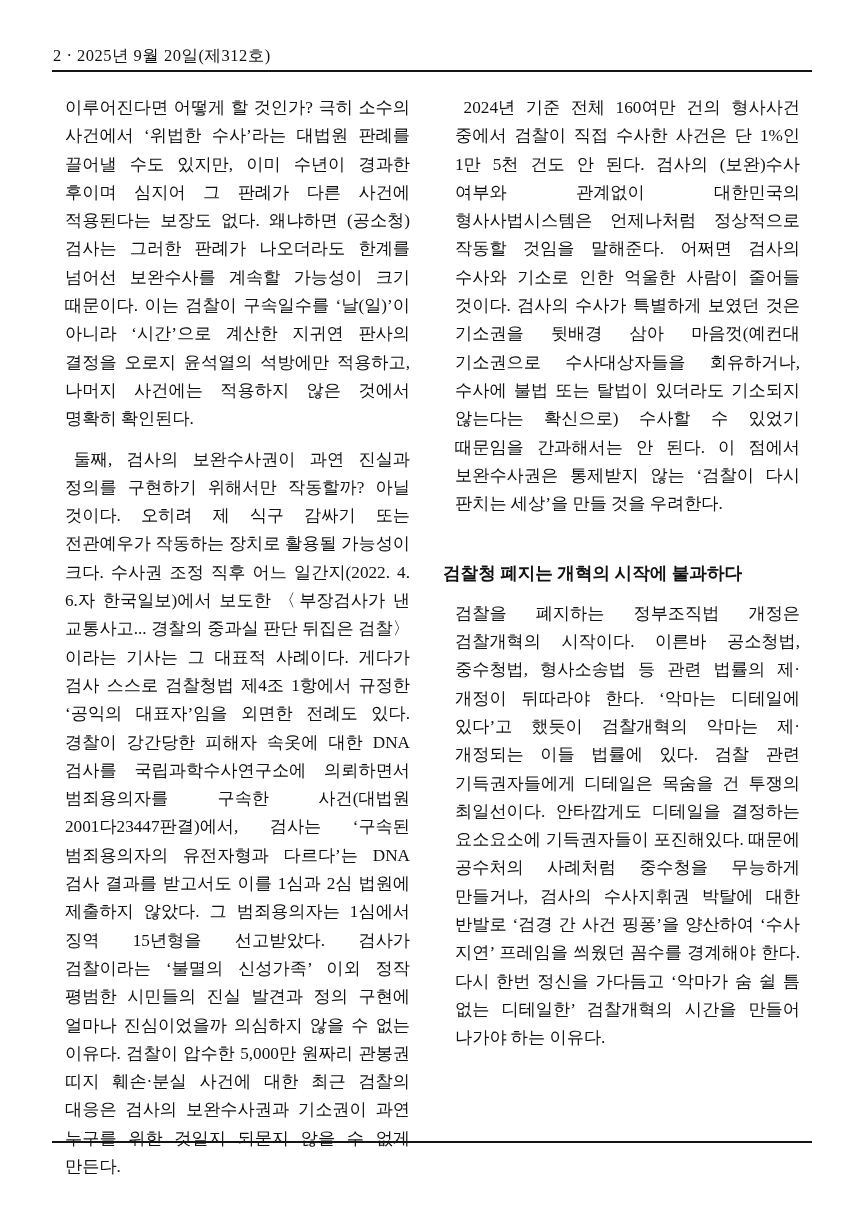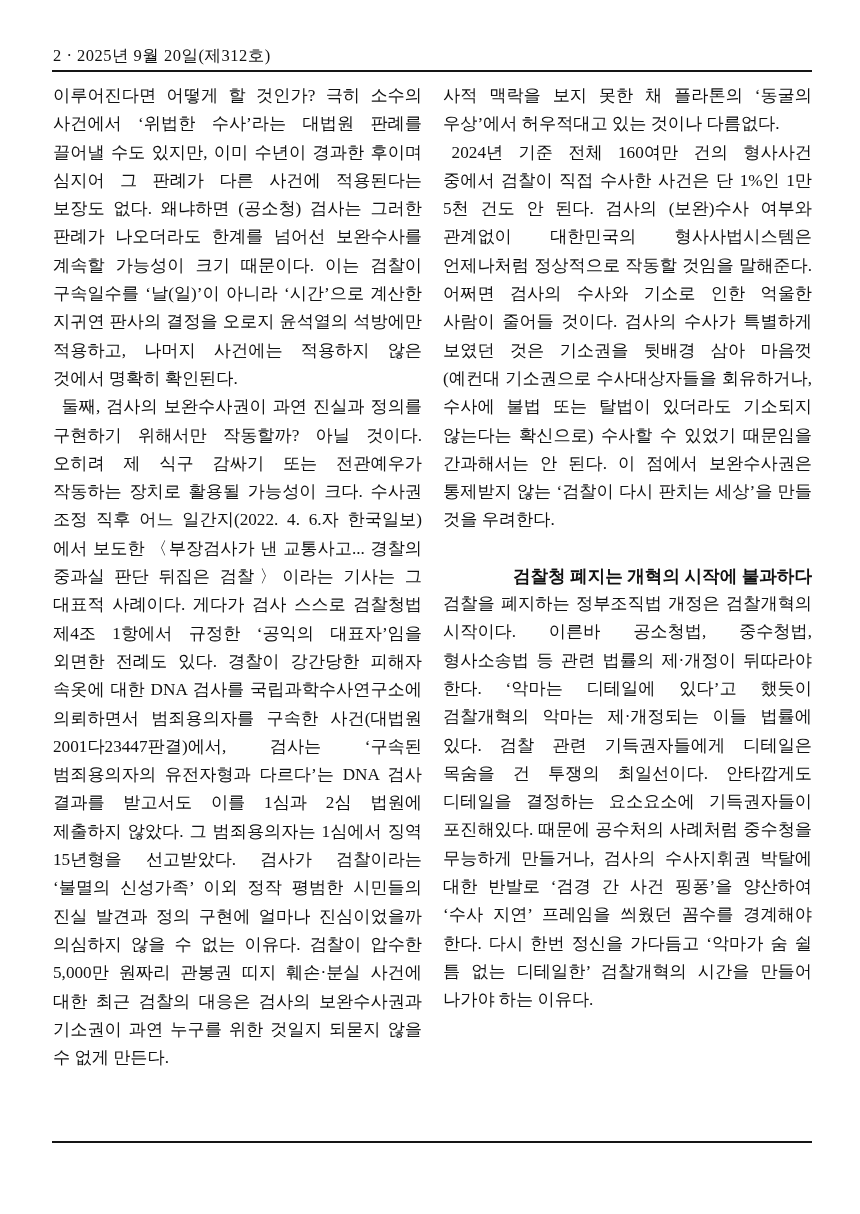--- a/index.html
+++ b/index.html
@@ -46,33 +46,33 @@
   }
   .col {
     width: 369px;
     font-size: 17.2px;
     line-height: 28.3px;
     text-align: justify;
     word-break: keep-all;
     overflow-wrap: break-word;
   }
   .col p {
-    margin: 0;
+    margin: 12px;
     padding: 0;
   }
   .col p.indent {
     text-indent: 0.5em;
   }
   .section-heading {
     font-size: 17.6px;
     line-height: 28.3px;
     font-weight: bold;
-    margin: 27px 0 0 0;
+    margin: 41px 0 0 0;
     padding: 0;
-    text-align: right;
+    text-align: left;
   }
 </style>
 </head>
 <body>
 
 <div class="page">
 
   <div class="masthead">
     <span>2 · 2025년 9월 20일(제312호)</span>
   </div>
@@ -80,21 +80,20 @@
   <div class="rule top-rule"></div>
 
   <div class="columns">
 
     <div class="col">
       <p>이루어진다면 어떻게 할 것인가? 극히 소수의 사건에서 ‘위법한 수사’라는 대법원 판례를 끌어낼 수도 있지만, 이미 수년이 경과한 후이며 심지어 그 판례가 다른 사건에 적용된다는 보장도 없다. 왜냐하면 (공소청) 검사는 그러한 판례가 나오더라도 한계를 넘어선 보완수사를 계속할 가능성이 크기 때문이다. 이는 검찰이 구속일수를 ‘날(일)’이 아니라 ‘시간’으로 계산한 지귀연 판사의 결정을 오로지 윤석열의 석방에만 적용하고, 나머지 사건에는 적용하지 않은 것에서 명확히 확인된다.</p>
       <p class="indent">둘째, 검사의 보완수사권이 과연 진실과 정의를 구현하기 위해서만 작동할까? 아닐 것이다. 오히려 제 식구 감싸기 또는 전관예우가 작동하는 장치로 활용될 가능성이 크다. 수사권 조정 직후 어느 일간지(2022. 4. 6.자 한국일보)에서 보도한 〈부장검사가 낸 교통사고... 경찰의 중과실 판단 뒤집은 검찰〉이라는 기사는 그 대표적 사례이다. 게다가 검사 스스로 검찰청법 제4조 1항에서 규정한 ‘공익의 대표자’임을 외면한 전례도 있다. 경찰이 강간당한 피해자 속옷에 대한 DNA 검사를 국립과학수사연구소에 의뢰하면서 범죄용의자를 구속한 사건(대법원 2001다23447판결)에서, 검사는 ‘구속된 범죄용의자의 유전자형과 다르다’는 DNA 검사 결과를 받고서도 이를 1심과 2심 법원에 제출하지 않았다. 그 범죄용의자는 1심에서 징역 15년형을 선고받았다. 검사가 검찰이라는 ‘불멸의 신성가족’ 이외 정작 평범한 시민들의 진실 발견과 정의 구현에 얼마나 진심이었을까 의심하지 않을 수 없는 이유다. 검찰이 압수한 5,000만 원짜리 관봉권 띠지 훼손·분실 사건에 대한 최근 검찰의 대응은 검사의 보완수사권과 기소권이 과연 누구를 위한 것일지 되묻지 않을 수 없게 만든다.</p>
     </div>
 
     <div class="col">
-      <p>사적 맥락을 보지 못한 채 플라톤의 ‘동굴의 우상’에서 허우적대고 있는 것이나 다름없다.</p>
       <p class="indent">2024년 기준 전체 160여만 건의 형사사건 중에서 검찰이 직접 수사한 사건은 단 1%인 1만 5천 건도 안 된다. 검사의 (보완)수사 여부와 관계없이 대한민국의 형사사법시스템은 언제나처럼 정상적으로 작동할 것임을 말해준다. 어쩌면 검사의 수사와 기소로 인한 억울한 사람이 줄어들 것이다. 검사의 수사가 특별하게 보였던 것은 기소권을 뒷배경 삼아 마음껏(예컨대 기소권으로 수사대상자들을 회유하거나, 수사에 불법 또는 탈법이 있더라도 기소되지 않는다는 확신으로) 수사할 수 있었기 때문임을 간과해서는 안 된다. 이 점에서 보완수사권은 통제받지 않는 ‘검찰이 다시 판치는 세상’을 만들 것을 우려한다.</p>
       <h2 class="section-heading">검찰청 폐지는 개혁의 시작에 불과하다</h2>
       <p>검찰을 폐지하는 정부조직법 개정은 검찰개혁의 시작이다. 이른바 공소청법, 중수청법, 형사소송법 등 관련 법률의 제·개정이 뒤따라야 한다. ‘악마는 디테일에 있다’고 했듯이 검찰개혁의 악마는 제·개정되는 이들 법률에 있다. 검찰 관련 기득권자들에게 디테일은 목숨을 건 투쟁의 최일선이다. 안타깝게도 디테일을 결정하는 요소요소에 기득권자들이 포진해있다. 때문에 공수처의 사례처럼 중수청을 무능하게 만들거나, 검사의 수사지휘권 박탈에 대한 반발로 ‘검경 간 사건 핑퐁’을 양산하여 ‘수사 지연’ 프레임을 씌웠던 꼼수를 경계해야 한다. 다시 한번 정신을 가다듬고 ‘악마가 숨 쉴 틈 없는 디테일한’ 검찰개혁의 시간을 만들어 나가야 하는 이유다.</p>
     </div>
 
   </div>
 
   <div class="rule bottom-rule"></div>
 
 </div>

